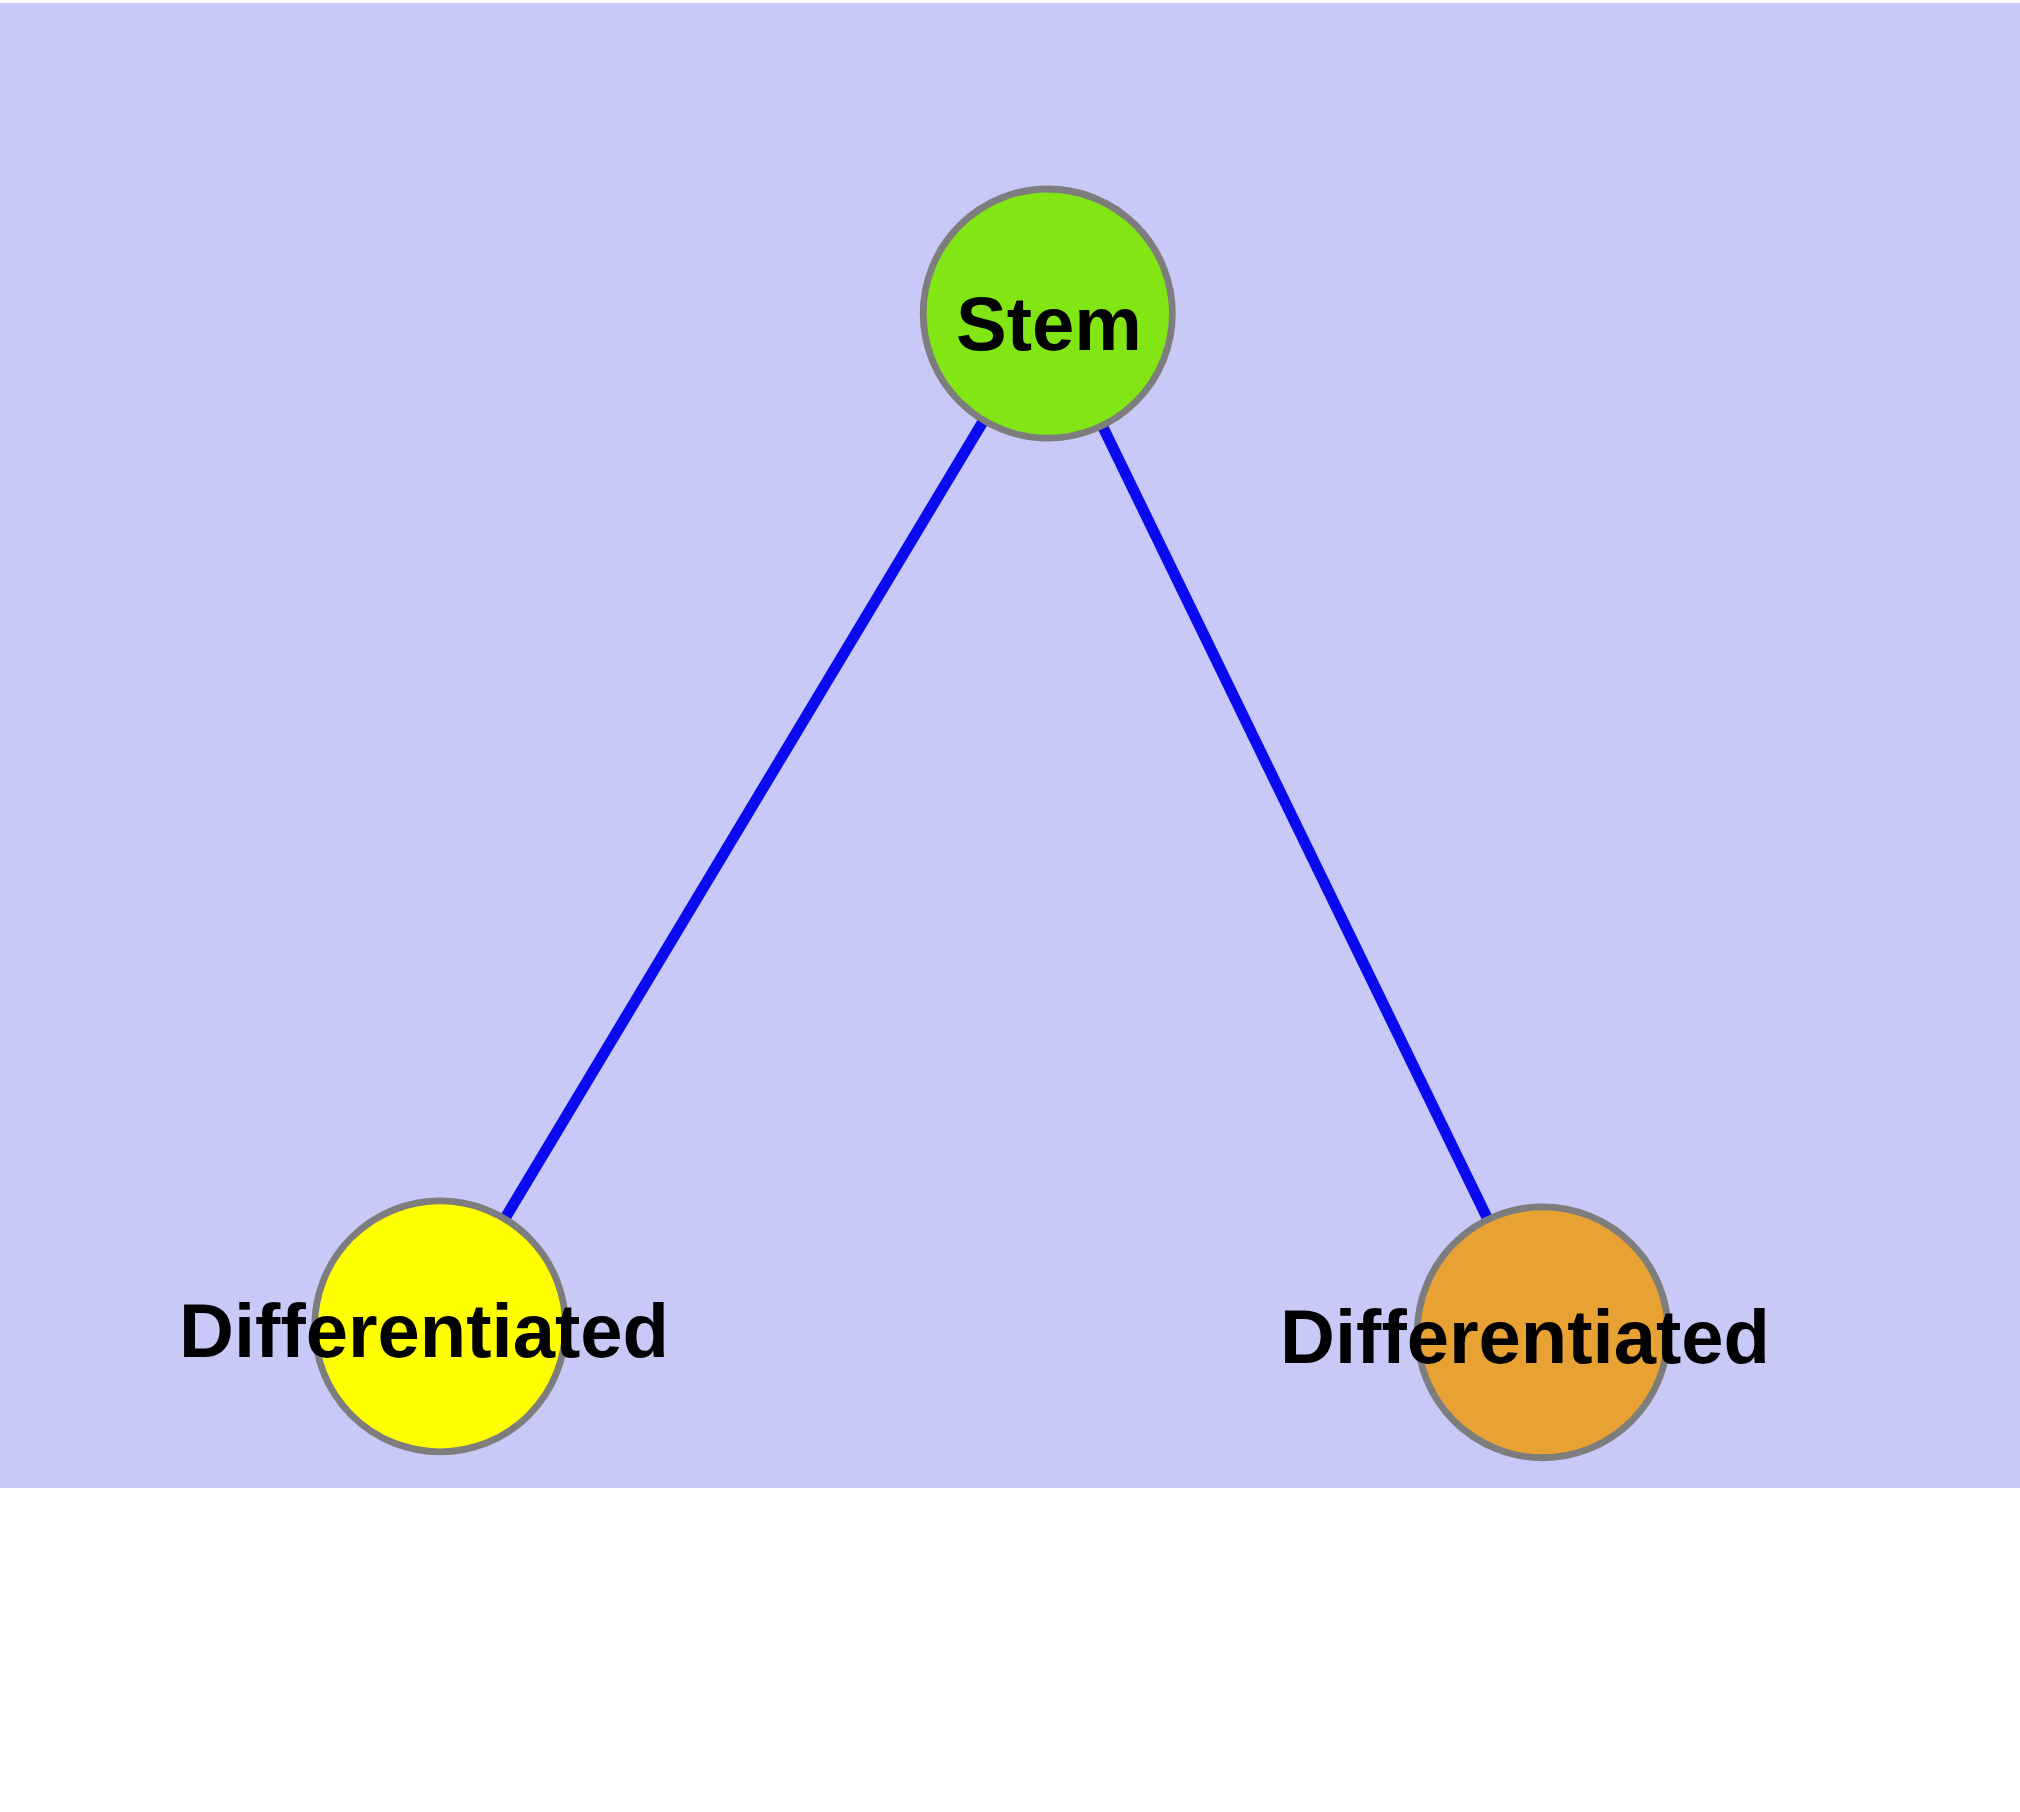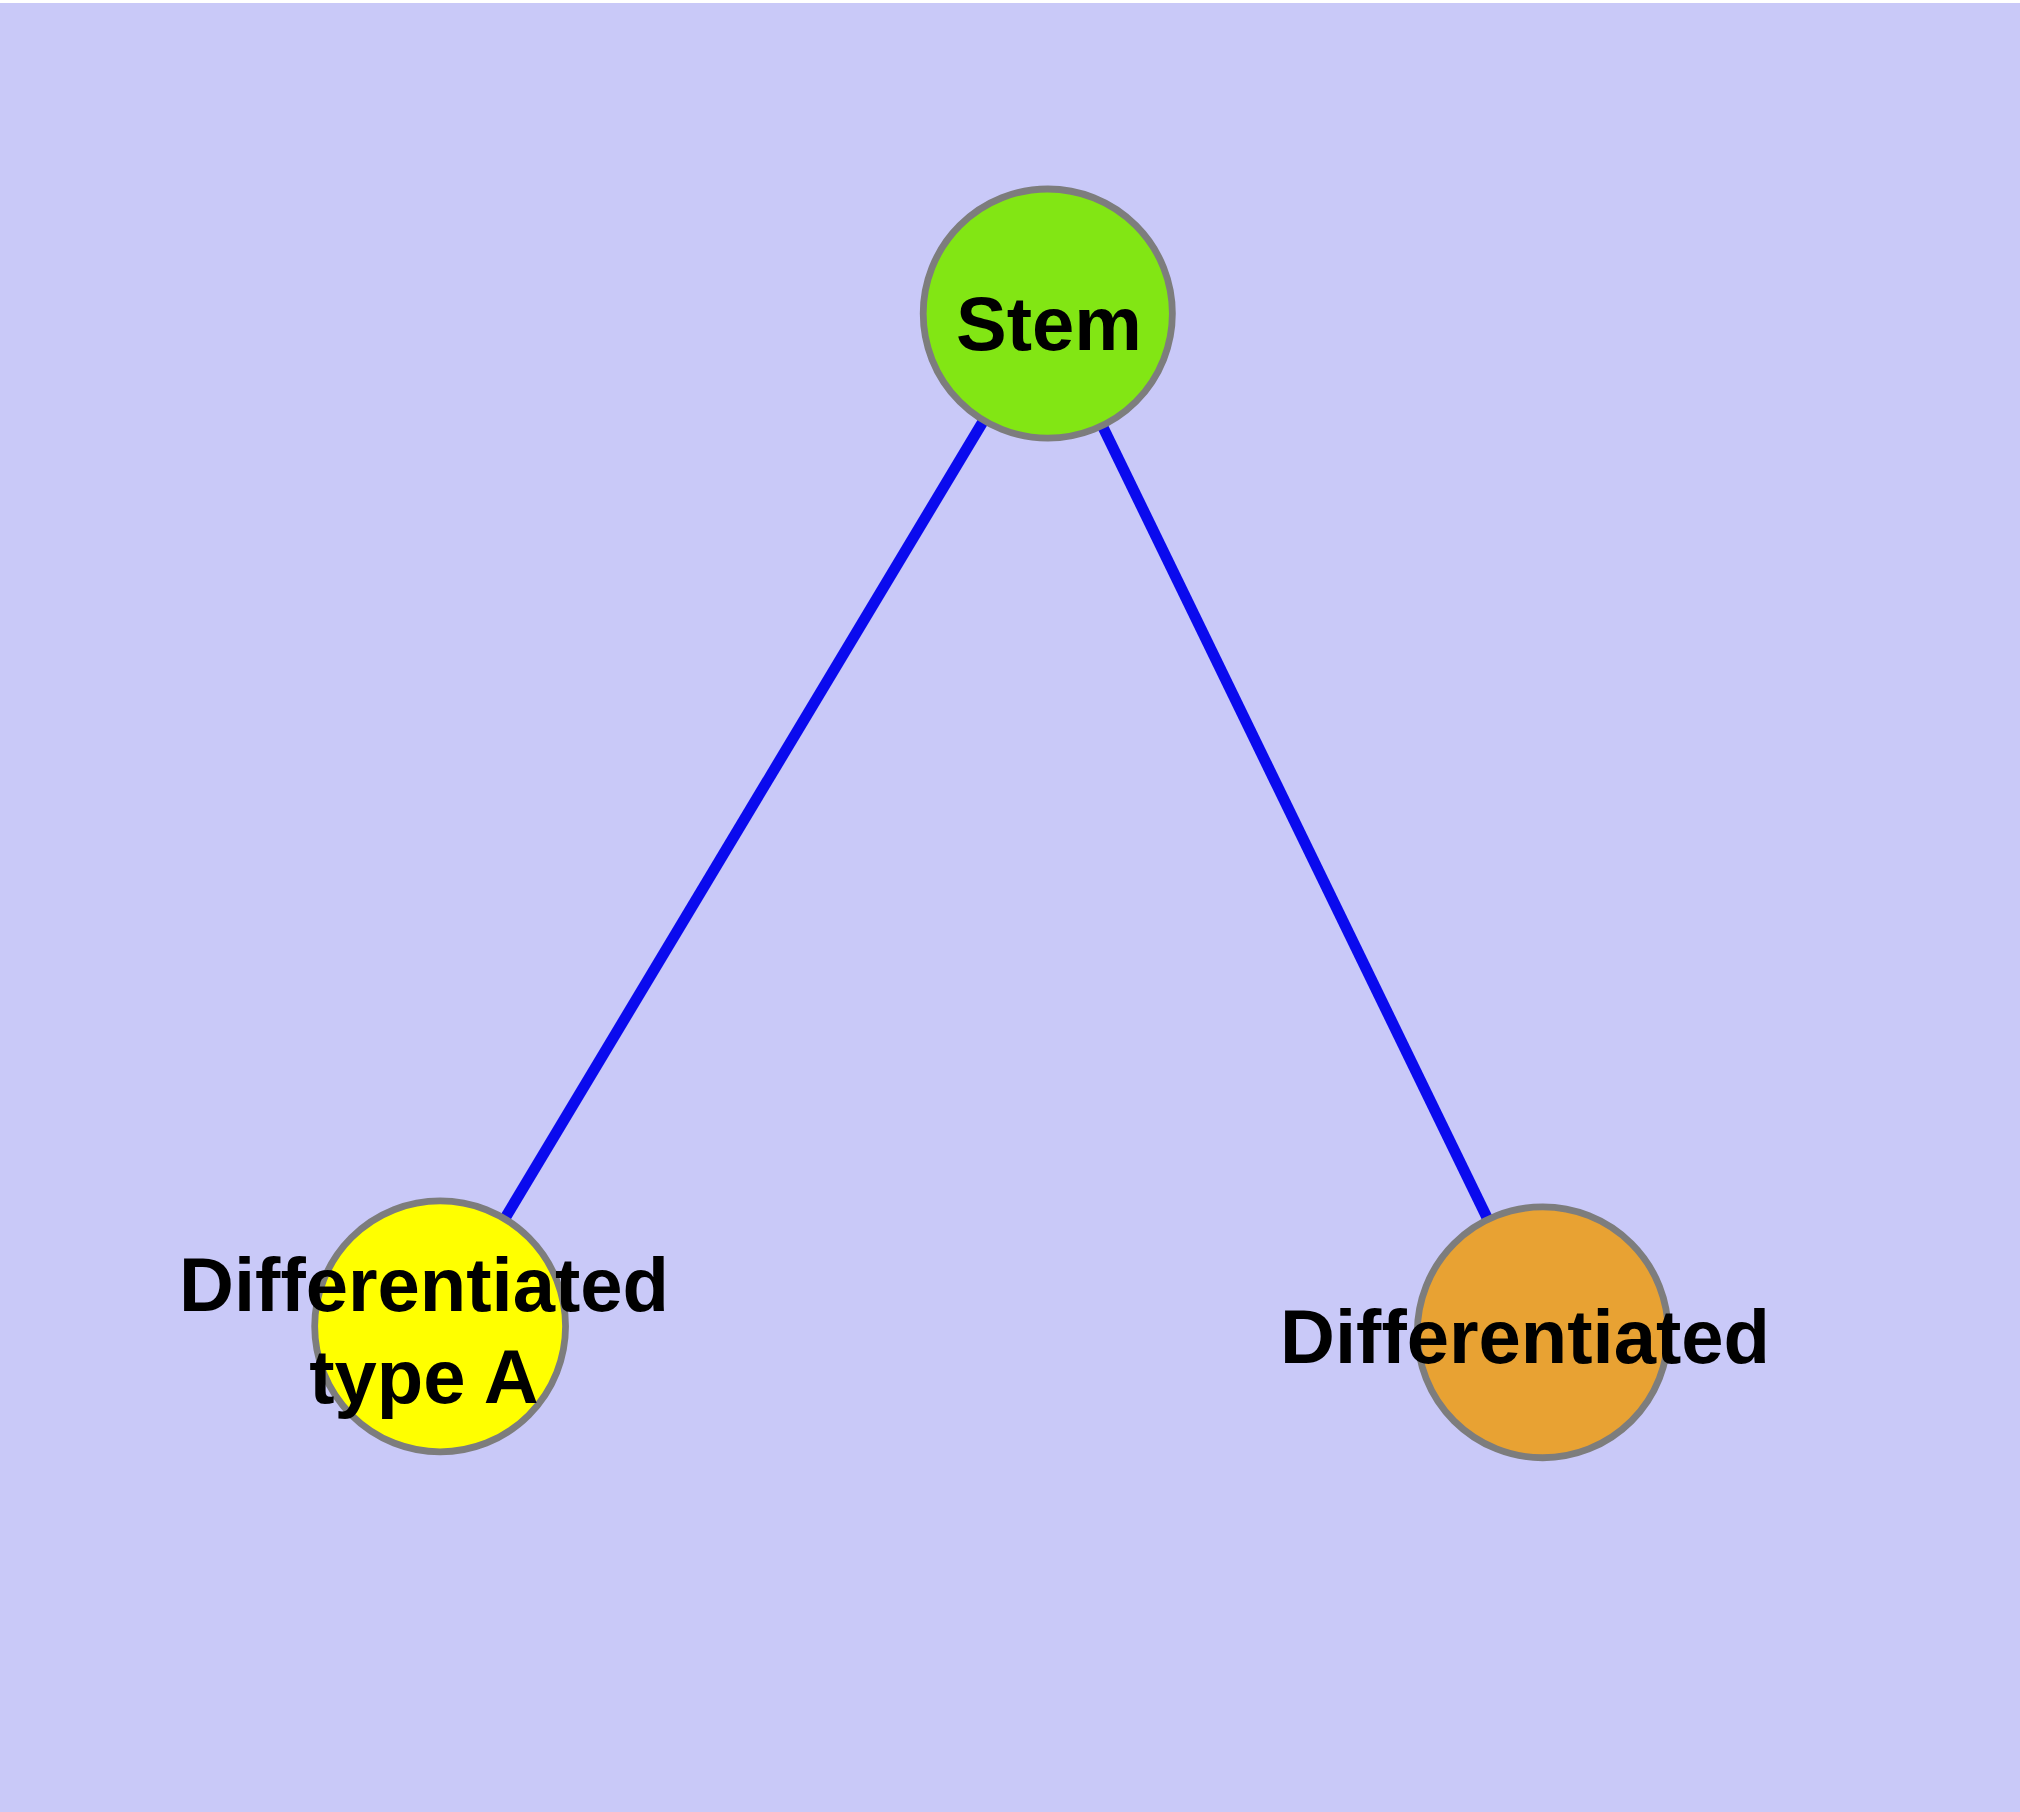--- a/index.html
+++ b/index.html
@@ -8,21 +8,21 @@
   }
   body {
     width: 2021px;
     height: 1812px;
     overflow: hidden;
     font-family: "Liberation Sans", "DejaVu Sans", sans-serif;
   }
   .canvas {
     position: relative;
     width: 2021px;
-    height: 1812px;
+    height: 1488px;
     background: #C9C9F8;
   }
   .top-edge {
     position: absolute;
     left: 0; top: 0;
     width: 100%; height: 2.5px;
     background: #FFFFFF;
   }
   svg.graph {
     position: absolute;
@@ -59,21 +59,20 @@
     <circle cx="519" cy="1565" r="148" stroke-width="8" fill="#FFFF00" stroke="#7D7D7D"></circle>
     <circle cx="1820" cy="1572" r="148" stroke-width="8" fill="#E8A233" stroke="#7D7D7D"></circle>
   </svg>
 
   <div class="node-label" style="left:1049px; top:324px;">
     <div>Stem</div>
   </div>
 
   <div class="node-label" style="left:424px; top:1331px;">
     <div>Differentiated</div>
-    <div>type A</div>
   </div>
 
   <div class="node-label" style="left:1525px; top:1337px;">
     <div>Differentiated</div>
   </div>
 
 </div>
 
 
 </body></html>

